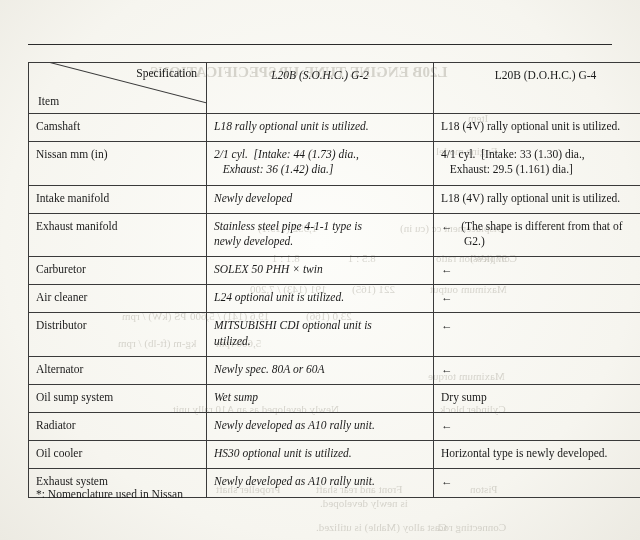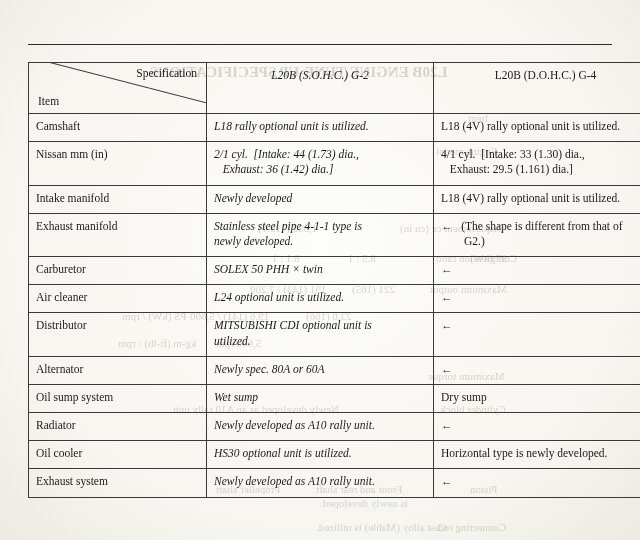--- a/index.html
+++ b/index.html
@@ -241,13 +241,14 @@
           </tr>
           <tr>
             <td class="col-item">Exhaust system</td>
             <td class="col-g2 arrow-cell">Newly developed as A10 rally unit.</td>
             <td class="col-g4 arrow-cell">←</td>
           </tr>
         </tbody>
     </table>
   </div>
 
+  <div class="footnote">*:  Nomenclature used in Nissan</div>
 </div>
 
 </body></html>

